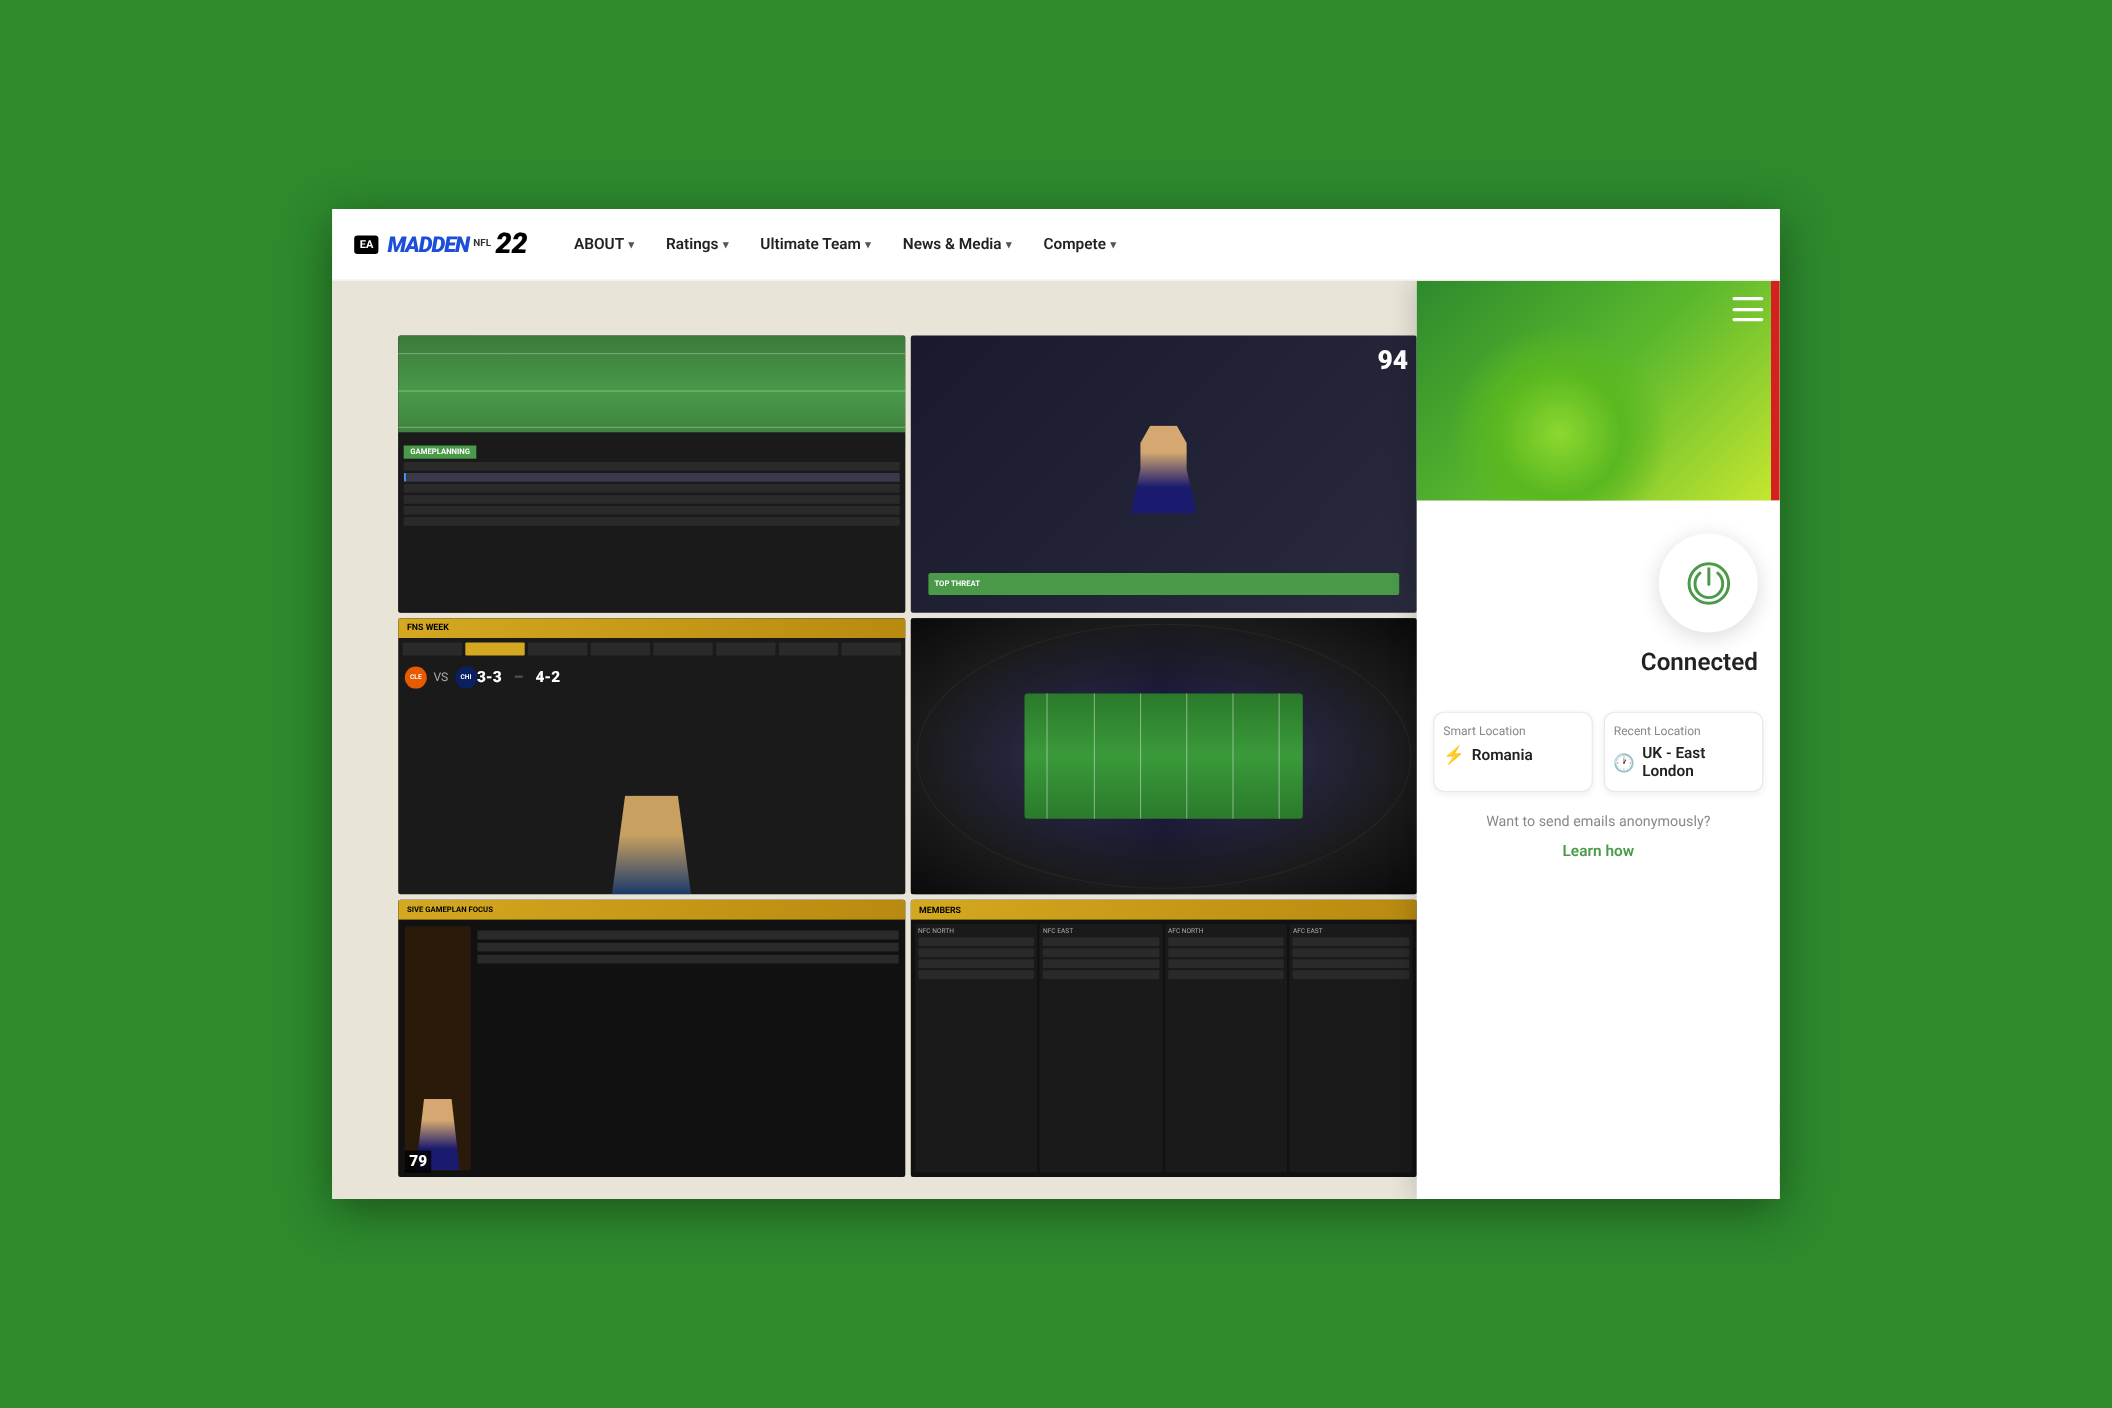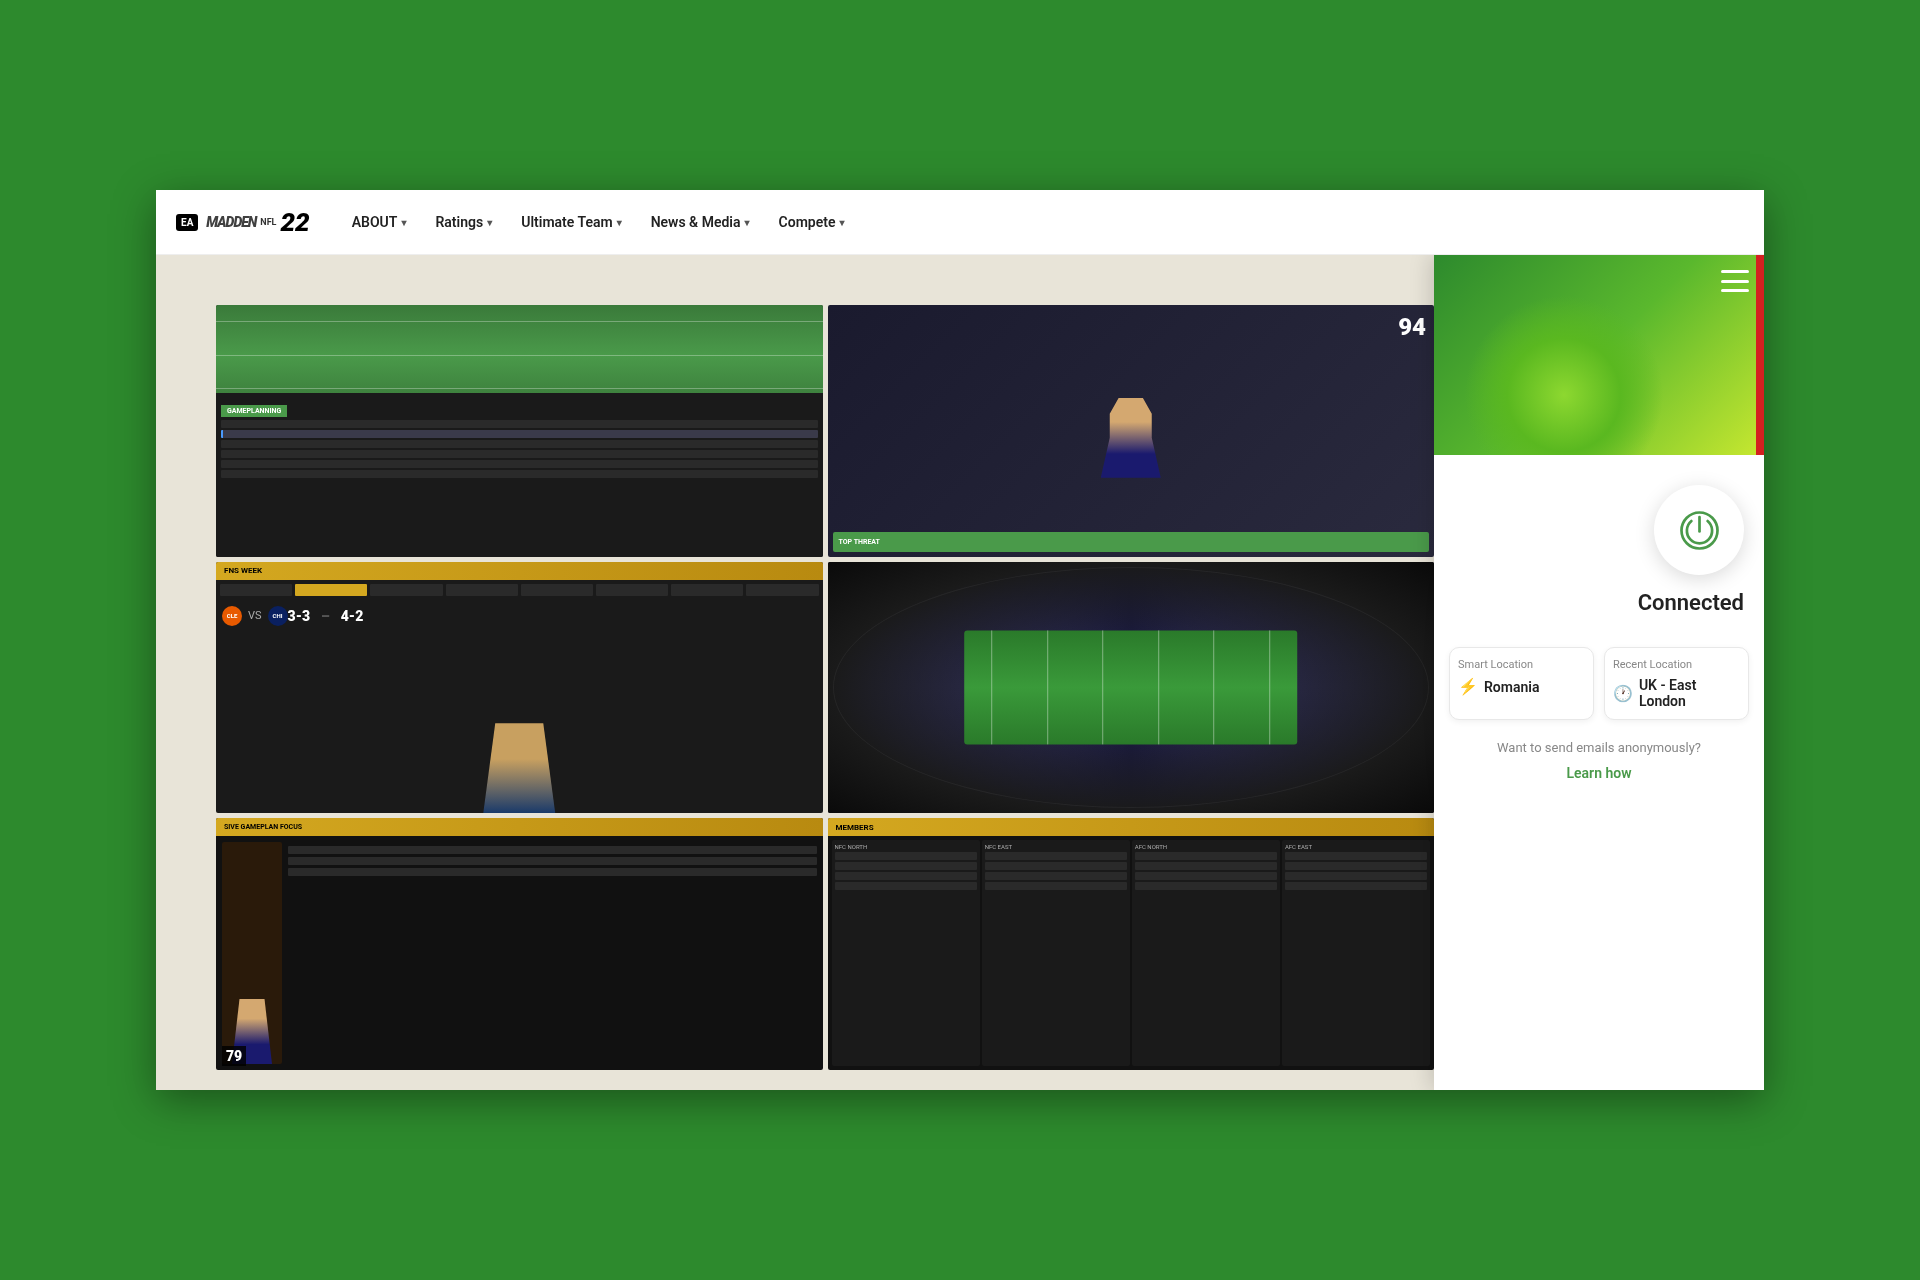--- a/index.html
+++ b/index.html
@@ -8,21 +8,21 @@
       width: 1920px;
       height: 1280px;
       font-family: -apple-system, BlinkMacSystemFont, 'Segoe UI', Roboto, sans-serif;
       overflow: hidden;
       display: flex;
       align-items: center;
       justify-content: center;
     }
 
     .outer-wrapper {
-      width: 1608px;
+      width: 1316px;
       height: 900px;
       position: relative;
       background: #f5f0e8;
       box-shadow: 0 10px 40px rgba(0,0,0,0.4);
     }
 
     
     .navbar {
       background: #fff;
       height: 65px;
@@ -46,23 +46,23 @@
       font-weight: bold;
       padding: 3px 5px;
       border-radius: 3px;
     }
     .madden-logo {
       display: flex;
       align-items: center;
       gap: 4px;
     }
     .madden-text {
-      font-size: 14px;
+      font-size: 20px;
       font-weight: 900;
-      color: #404040;
+      color: #1d4ed8;
       letter-spacing: -1px;
       font-style: italic;
     }
     .nfl-badge {
       font-size: 9px;
       color: #333;
       font-weight: bold;
     }
     .madden-22 {
       font-size: 26px;
@@ -203,21 +203,21 @@
     .player-figure {
       width: 60px;
       height: 80px;
       background: linear-gradient(180deg, #d4a870 30%, #1a1a6e 70%);
       clip-path: polygon(30% 0%, 70% 0%, 85% 20%, 85% 50%, 100% 100%, 0% 100%, 15% 50%, 15% 20%);
       border-radius: 5px 5px 0 0;
     }
     .green-bar {
       height: 20px;
       background: #4a9a4a;
-      margin: 5px;
+      margin: 16px;
       border-radius: 2px;
       display: flex;
       align-items: center;
       padding: 0 6px;
     }
     .green-bar-text {
       font-size: 7px;
       color: #fff;
       font-weight: bold;
     }

